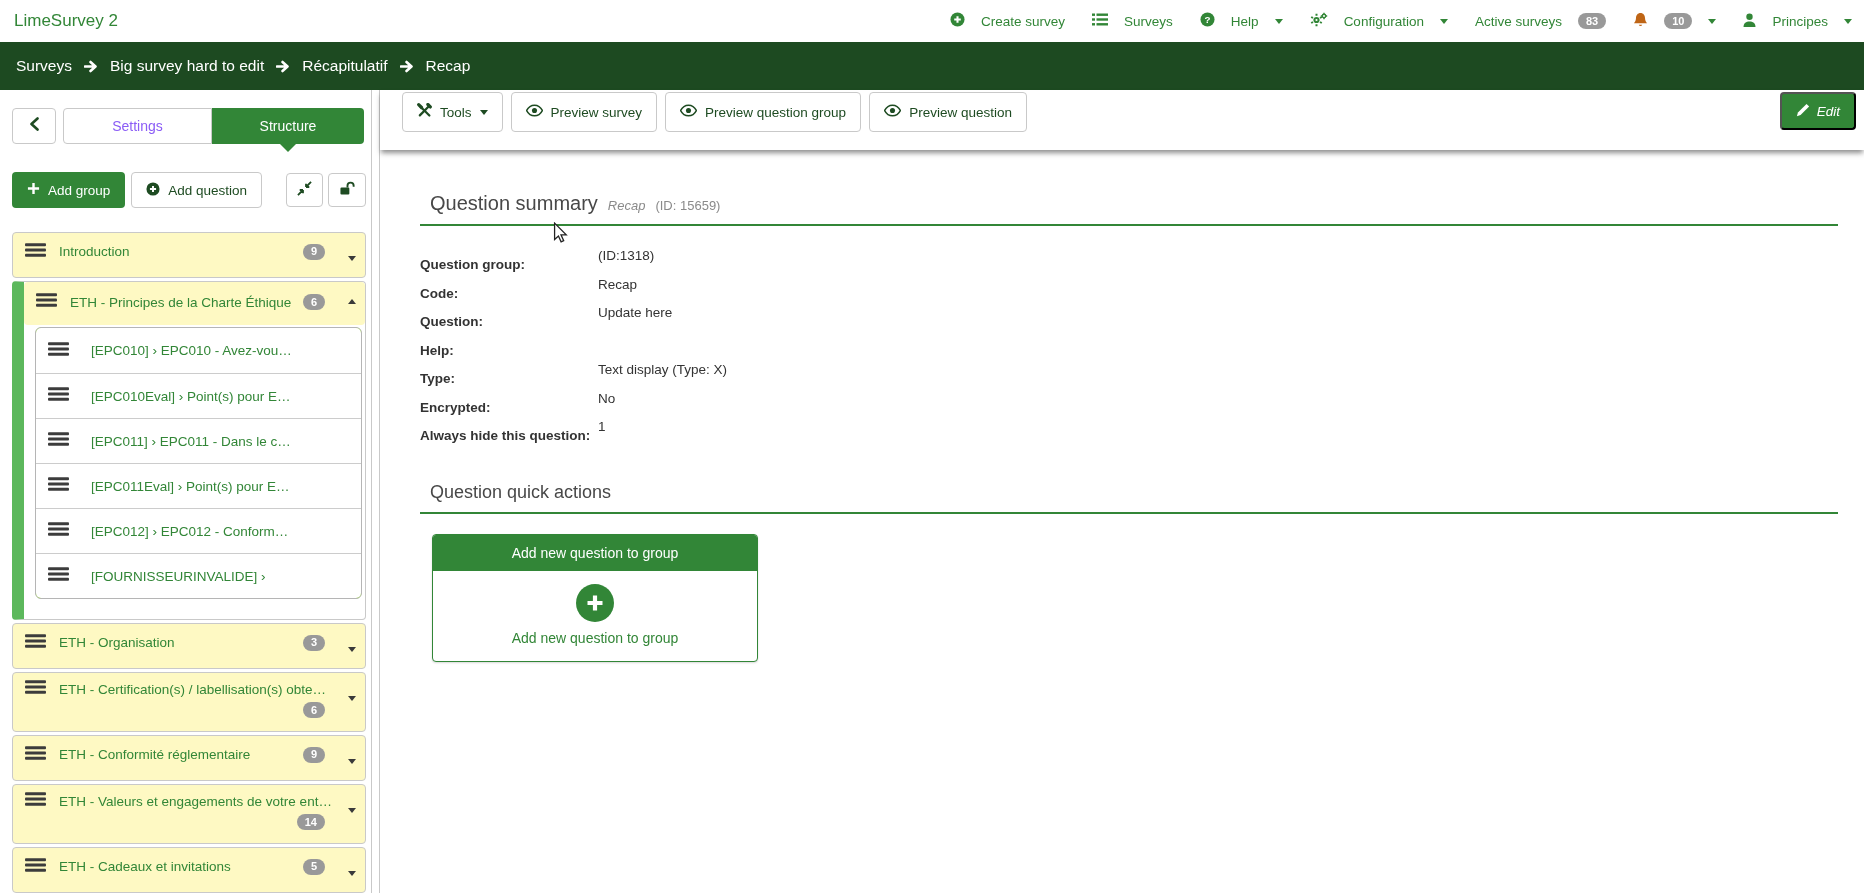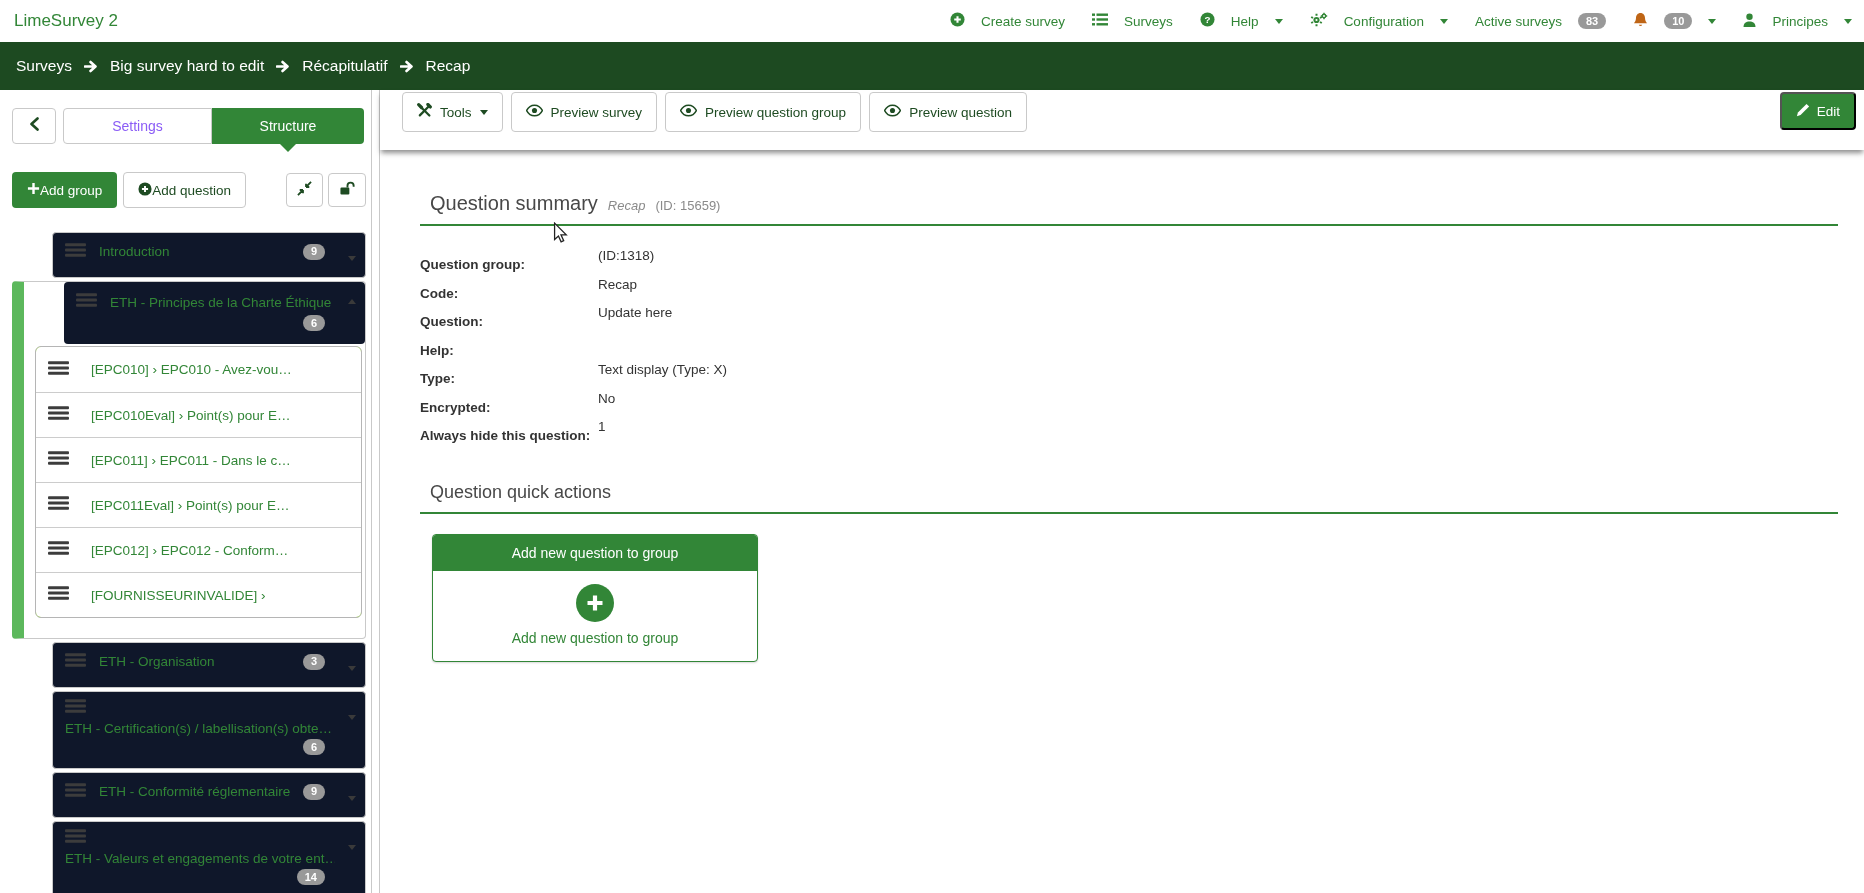--- a/index.html
+++ b/index.html
@@ -32,33 +32,33 @@
   .back-btn { width:44px; height:36px; border:1px solid #c9c9c9; border-radius:4px; background:#fff;
     display:flex; align-items:center; justify-content:center; cursor:pointer; margin-right:7px; }
   .tab { height:36px; display:flex; align-items:center; justify-content:center; font-size:14px; cursor:pointer; }
   .tab.settings { width:149px; background:#fff; border:1px solid #c9c9c9; border-radius:4px 0 0 4px; color:#8b5cf6; }
   .tab.structure { width:152px; background:#328637; color:#fff; border-radius:0 4px 4px 0; position:relative; }
   .tab.structure::after { content:''; position:absolute; left:50%; bottom:-8px; margin-left:-9px;
     border:9px solid transparent; border-top:9px solid #328637; border-bottom:0; }
 
   
   .side-actions { display:flex; align-items:center; margin-top:28px; }
-  .btn { display:inline-flex; align-items:center; gap:0; height:36px; padding:0 14px; border-radius:4px;
+  .btn { display:inline-flex; align-items:center; gap:8px; height:36px; padding:0 14px; border-radius:4px;
     font-size:13.5px; cursor:pointer; border:1px solid transparent; white-space:nowrap; }
   .btn.green { background:#328637; color:#fff; }
   .btn.white { background:#fff; border-color:#c9c9c9; color:#1e4b22; }
   .btn.icon-only { padding:0 10px; height:34px; }
   .side-actions .gap { flex:1; }
   .side-actions .icon-only + .icon-only { margin-left:5px; }
 
   
   .tree { margin-top:24px; }
   .tree-row { position:relative; display:flex; flex-wrap:wrap; align-items:center; row-gap:3px;
-    background:#0f172a; border:1px solid #c9c9c9; border-radius:4px; min-height:46px;
-    padding:6px 30px 13px 12px; margin-bottom:3px; cursor:pointer;margin-left:40px; }
+    background:#fef9c3; border:1px solid #c9c9c9; border-radius:4px; min-height:46px;
+    padding:6px 30px 13px 12px; margin-bottom:3px; cursor:pointer; }
   .tree-row .grip { margin-right:13px; flex-shrink:0; cursor:grab; }
   .t-label { color:#328637; font-size:13.5px; white-space:nowrap; overflow:hidden; flex:0 1 auto; }
   .tree-row .badge-pill { margin-left:auto; margin-right:10px; }
   .tree-row .caret, .tree-row .caret-wrap { position:absolute; right:9px; top:19px; }
   .tree-row.partial { height:12px; min-height:12px; border-bottom:0; border-radius:4px 4px 0 0; margin-top:12px; }
 
   .tree-group { border:1px solid #c9c9c9; border-left:12px solid #5cb85c; border-radius:4px;
     margin-bottom:3px; padding-bottom:20px; background:#fff; }
   .tree-group .tree-row { border:0; margin-bottom:0; min-height:40px; padding-top:10px; }
   .sub-box { margin:2px 3px 0 11px; border:1px solid #b5b5b5; border-radius:6px; background:#84cc16; overflow:hidden; }
@@ -66,21 +66,21 @@
   .sub-row + .sub-row { border-top:1px solid #ccc; }
   .sub-row .grip { margin-right:22px; cursor:grab; }
   .q-label { color:#328637; font-size:13.5px; white-space:nowrap; overflow:hidden; }
 
   
   .toolbar { height:60px; display:flex; align-items:flex-start; padding:2px 8px 0 22px; gap:8px;
     background:#fff; box-shadow:0 4px 5px -1px rgba(50,50,50,.55); position:relative; z-index:2; }
   .tb-btn { display:inline-flex; align-items:center; gap:8px; height:40px; padding:0 14px;
     background:#fff; border:1px solid #c9c9c9; border-radius:4px; color:#1e4b22; font-size:13.5px; cursor:pointer; white-space:nowrap; }
   .edit-btn { margin-left:auto; height:38px; display:inline-flex; align-items:center; gap:7px; padding:0 14px;
-    background:#328637; color:#fff; border-radius:4px; font-size:13.5px; cursor:pointer; }
+    background:#328637; color:#fff; border-radius:4px; font-size:13.5px; cursor:pointer;font-style:italic; }
 
   
   .content { padding:42px 26px 0 40px; background:#fff; flex:1; }
   .sec-title-row { display:flex; align-items:baseline; gap:10px; margin-left:10px; }
   .sec-title { font-size:20px; color:#484848; font-weight:400; }
   .sec-sub-code { font-size:13px; color:#8a8a8a; font-style:italic; }
   .sec-sub-id { font-size:13px; color:#8a8a8a; }
   .green-rule { border:0; border-top:2px solid #328637; margin-top:9px; }
   .details { display:grid; grid-template-columns:178px auto; margin-top:20px; font-size:13.5px; line-height:19.5px; }
   .details dt { font-weight:bold; color:#333;margin-top:9px; }

